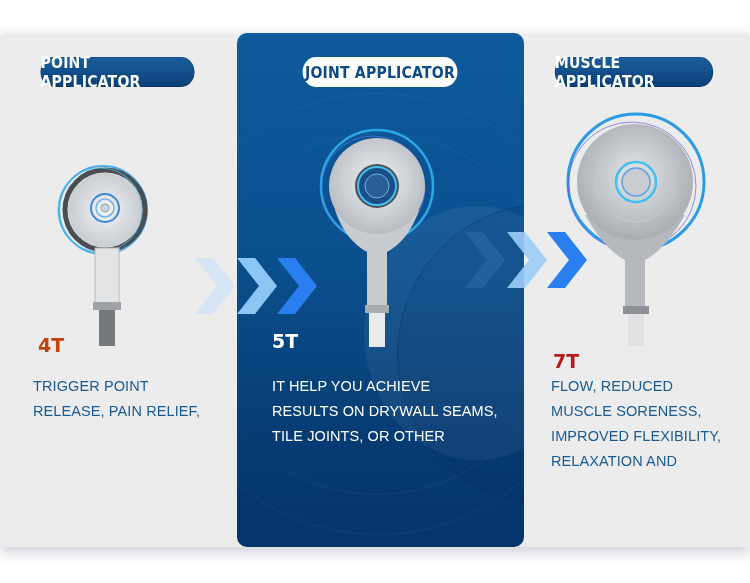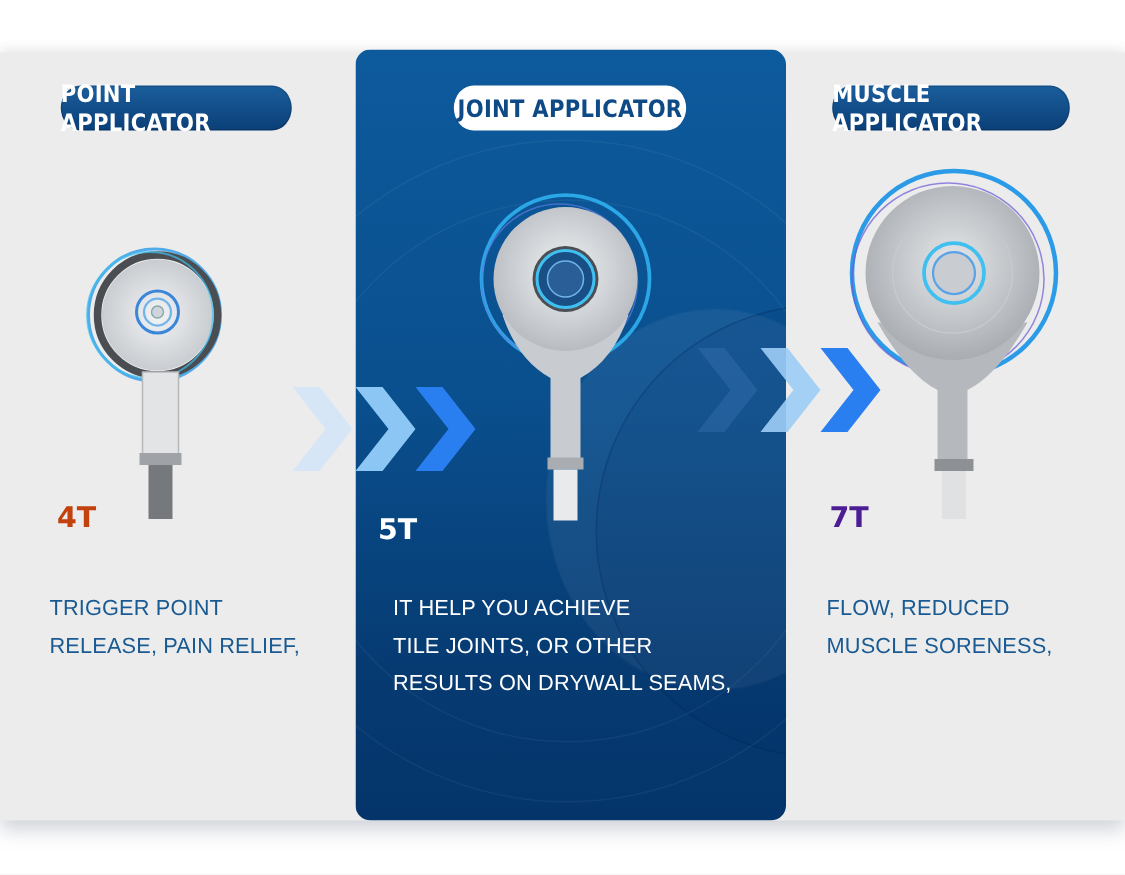--- a/index.html
+++ b/index.html
@@ -41,21 +41,20 @@
   .pill.light { background: #ffffff; color: #0d4a86; }
 
   .size-label {
     position: absolute; font-family: "DejaVu Sans", sans-serif;
     font-weight: bold; font-size: 19px;
   }
   .desc {
     position: absolute; font-family: "Liberation Sans", sans-serif;
     font-size: 14.5px; line-height: 25px; letter-spacing: 0.1px;
     text-transform: uppercase;
-    margin-top: 20px;
   }
   .desc div { white-space: nowrap; }
   .c-blue { color: #1a5a92; }
   .c-white { color: #ffffff; }
 
   .chev { position: absolute; }
 
   
   .app { position: absolute; }
 </style>
@@ -115,26 +114,26 @@
   <circle cx="62" cy="66" r="56" fill="none" stroke="#2fb0f0" stroke-width="2.5" opacity="0.9"></circle>
   <circle cx="58" cy="68" r="52" fill="none" stroke="#5a7ce0" stroke-width="1" opacity="0.7"></circle>
   <path d="M20,90 Q30,120 52,132 L52,190 L72,190 L72,132 Q94,120 104,90 Z" fill="#c8cbcf"></path>
   <circle cx="62" cy="66" r="48" fill="url(#g2)"></circle>
   <circle cx="62" cy="66" r="22" fill="#4b4f55"></circle>
   <circle cx="62" cy="66" r="19" fill="#1a4f86" stroke="#3fc0f0" stroke-width="2"></circle>
   <circle cx="62" cy="66" r="12" fill="#2a5e96" stroke="#6fb4ea" stroke-width="1"></circle>
   <rect x="50" y="185" width="24" height="8" fill="#a9adb2"></rect>
   <rect x="54" y="193" width="16" height="34" fill="#e8eaec"></rect>
 </svg>
-<div class="size-label c-white" style="left:252px;top:330px;margin-top:12px;">5T</div>
+<div class="size-label c-white" style="left:272px;top:330px;">5T</div>
 
-<div class="desc c-white" style="left:262px;top:374px;">
+<div class="desc c-white" style="left:272px;top:374px;">
   <div>IT HELP YOU ACHIEVE</div>
+  <div>RESULTS ON DRYWALL SEAMS,</div>
   <div>TILE JOINTS, OR OTHER</div>
-  <div>RESULTS ON DRYWALL SEAMS,</div>
 </div>
 
 <svg class="chev" style="left:465px;top:232px;" width="125" height="56" viewBox="0 0 125 56">
   <polygon points="0,0 18,0 40,28 18,56 0,56 22,28" fill="#2f6aa8" opacity="0.55"></polygon>
   <polygon points="42,0 60,0 82,28 60,56 42,56 64,28" fill="#9ccdf6" opacity="0.9"></polygon>
   <polygon points="82,0 100,0 122,28 100,56 82,56 104,28" fill="#2a7ff0"></polygon>
 </svg>
 
 <div class="pill dark" style="left:544px;top:57px;width:180px;">MUSCLE APPLICATOR</div>
 
@@ -148,18 +147,20 @@
   <circle cx="76" cy="72" r="68" fill="none" stroke="#2b9be8" stroke-width="3"></circle>
   <circle cx="72" cy="76" r="64" fill="none" stroke="#6a5ad8" stroke-width="1" opacity="0.7"></circle>
   <path d="M25,105 Q45,140 65,150 L65,200 L85,200 L85,150 Q105,140 125,105 Z" fill="#b5b9be"></path>
   <circle cx="75" cy="72" r="58" fill="url(#g3)"></circle>
   <circle cx="75" cy="72" r="40" fill="none" stroke="#c6cacd" stroke-width="1"></circle>
   <circle cx="76" cy="72" r="20" fill="none" stroke="#3fc0f0" stroke-width="2.5"></circle>
   <circle cx="76" cy="72" r="14" fill="#c9cdd1" stroke="#5aa3e6" stroke-width="1.5"></circle>
   <rect x="63" y="196" width="26" height="8" fill="#8d9196"></rect>
   <rect x="68" y="204" width="16" height="32" fill="#dfe1e3"></rect>
 </svg>
-<div class="size-label c-blue" style="left:553px;top:334px;color:#4c1d95;">7T</div>
+<div class="size-label c-blue" style="left:553px;top:350px;color:#b91c1c;">7T</div>
 
 <div class="desc c-blue" style="left:551px;top:374px;">
   <div>FLOW, REDUCED</div>
   <div>MUSCLE SORENESS,</div>
+  <div>IMPROVED FLEXIBILITY,</div>
+  <div>RELAXATION AND</div>
 </div>
 
 </body></html>

